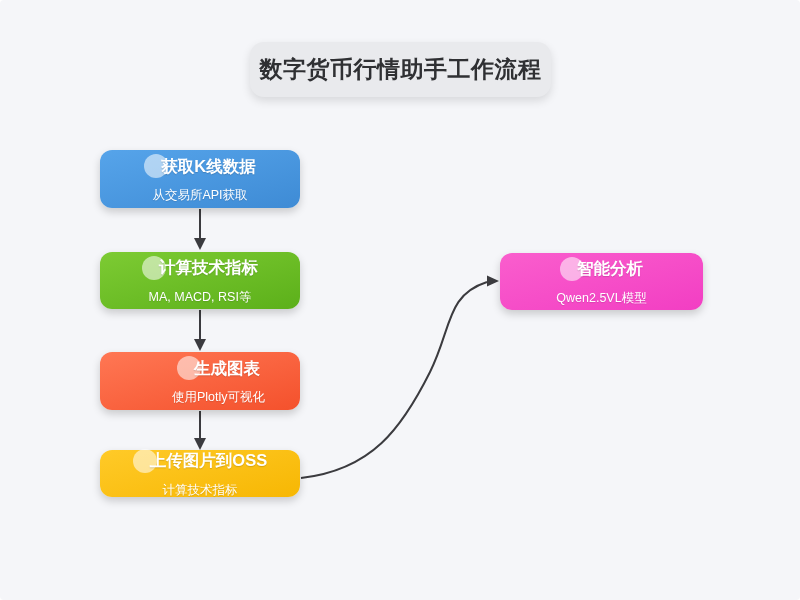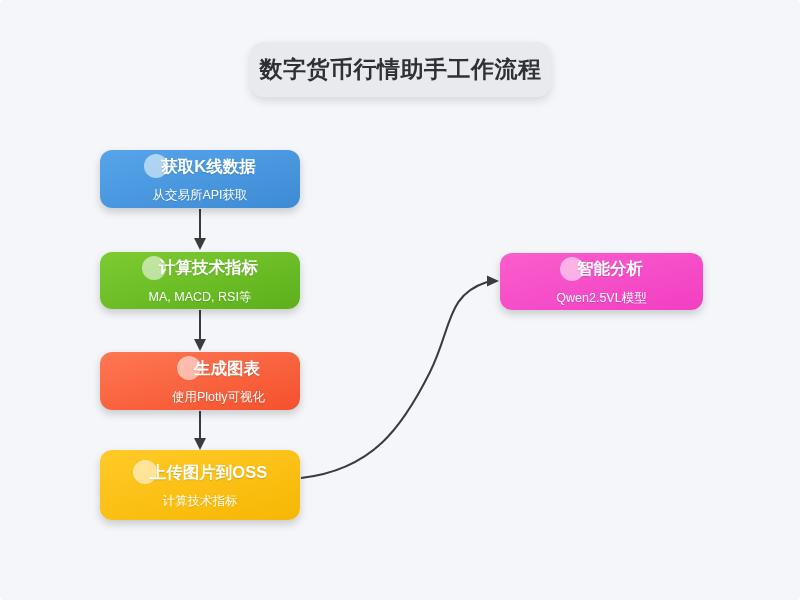--- a/index.html
+++ b/index.html
@@ -32,21 +32,21 @@
     width: 200px; height: 58px;
     border-radius: 12px;
     box-shadow: 0 4px 9px rgba(0,0,0,0.18);
     display: flex; flex-direction: column;
     align-items: center; justify-content: center;
     color: #ffffff;
   }
   .node-fetch      { left: 100px; top: 150px; }
   .node-indicators { left: 100px; top: 252px; height: 57px; }
   .node-chart      { left: 100px; top: 352px; }
-  .node-upload     { left: 100px; top: 450px; height: 70px; }
+  .node-upload     { left: 100px; top: 450px; height: 47px; }
   .node-analysis   { left: 500px; top: 253px; width: 203px; height: 57px; }
   .node-title-row {
     display: flex; align-items: center; justify-content: center;
     line-height: 1;
   }
   .node-emoji-circle {
     width: 24px; height: 24px;
     border-radius: 50%;
     background: rgba(255,255,255,0.55);
     margin-right: -7px;

